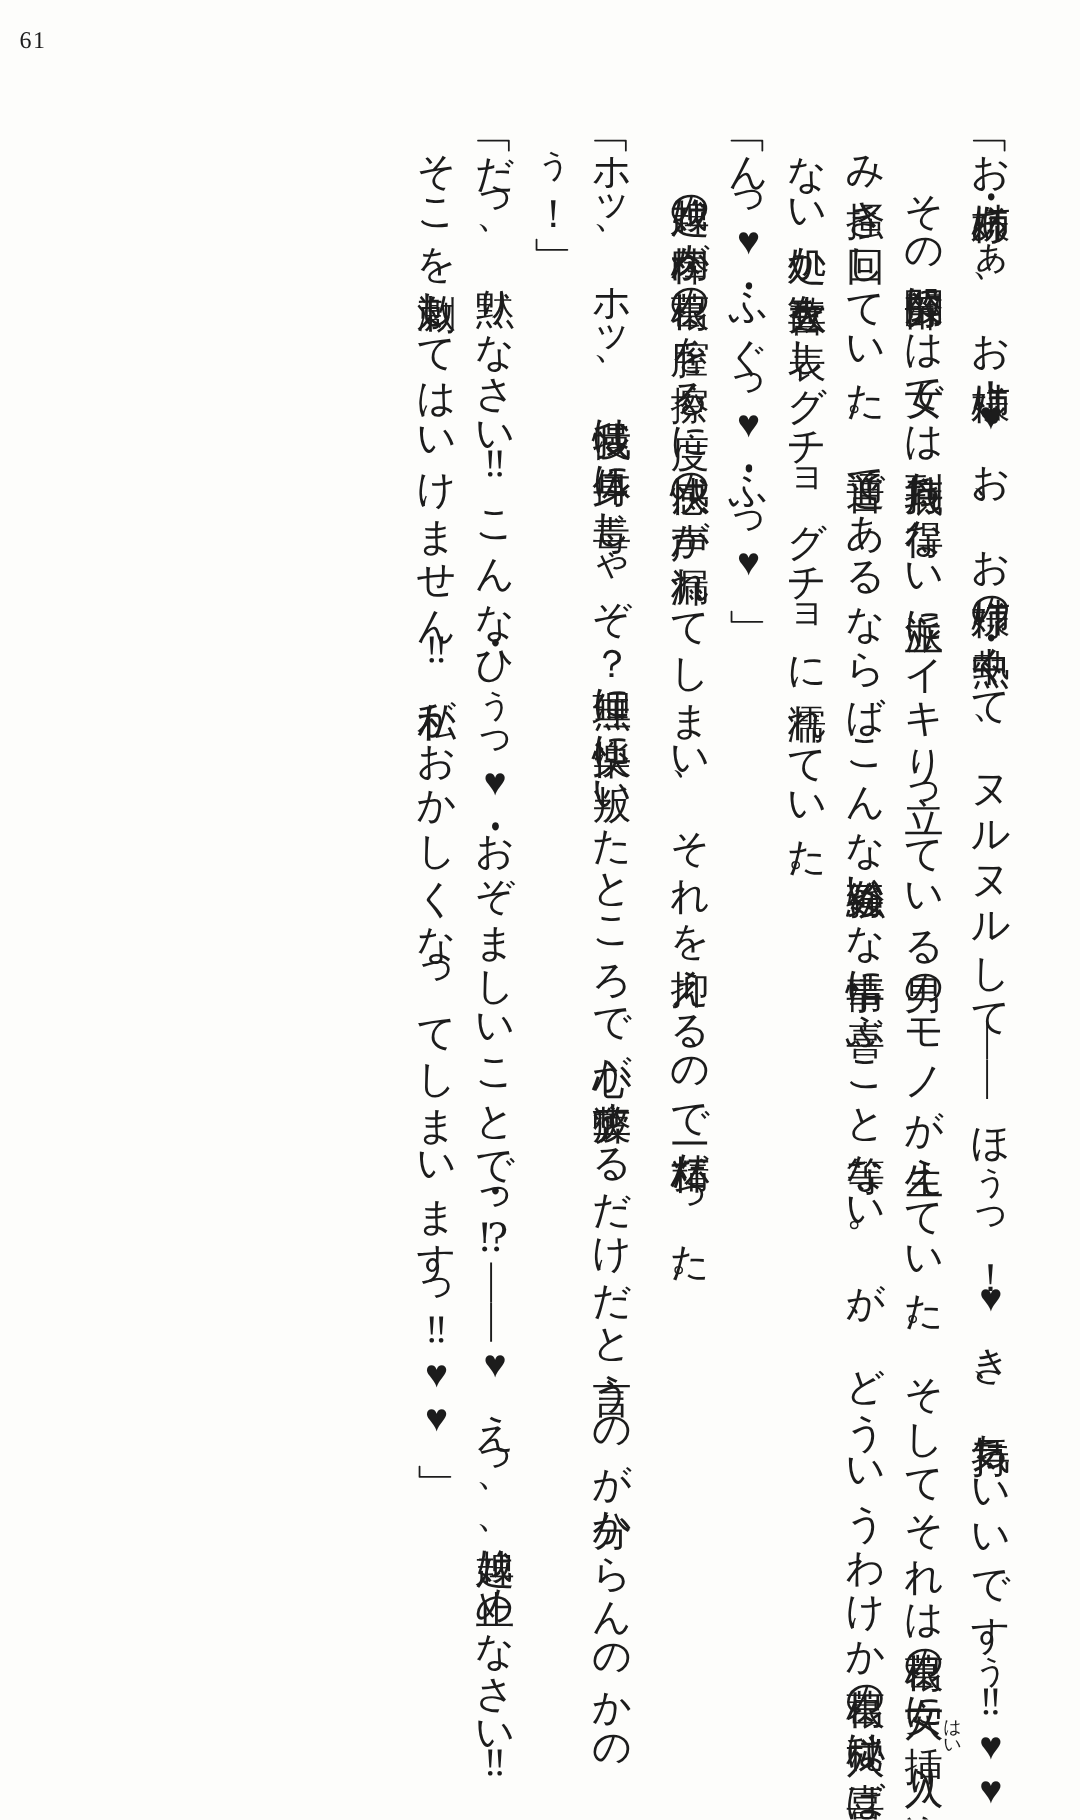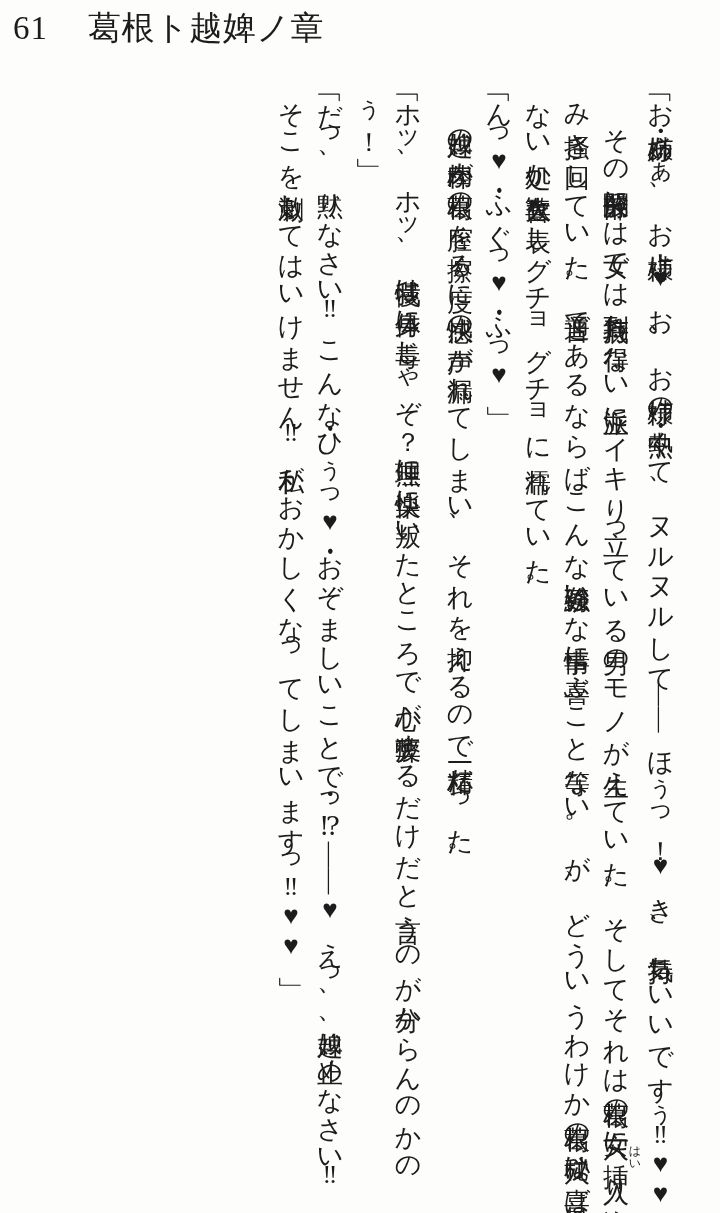--- a/index.html
+++ b/index.html
@@ -14,21 +14,21 @@
     color: #1c1c1c;
     font-family: "Liberation Serif", "DejaVu Serif", serif;
     overflow: hidden;
   }
   .page-header {
     position: absolute;
     top: 13px;
     left: 0;
     width: 720px;
     height: 34px;
-    font-size: 33px;
+    font-size: 16px;
     line-height: 30px;
   }
   .page-number {
     position: absolute;
     left: 13px;
     top: 0;
     letter-spacing: 1px;
   }
   .chapter-title {
     position: absolute;
@@ -65,21 +65,20 @@
     line-height: 1;
   }
 </style>
 </head>
 <body>
 
 <div class="page">
 
   <header class="page-header">
     <span class="page-number">61</span>
-    <span class="chapter-title">葛根ト越婢ノ章</span>
   </header>
 
   <main class="text-body">
     <p>「お姉様・・あぁ、お姉様！♥お、お姉様の中・・熱くて、ヌルヌルして――ほぅっ！♥き、気持ちいいですぅ‼♥♥」</p>
     <p><span>　その股関部分には女では到底持ち得ない立派にイキり立っている男のモノが生えていた。そしてそれは葛根の女穴に</span><ruby><span>挿入</span><rt>はい</rt></ruby><span>り込み掻き回していた。普通であるならばこんな強姦紛いな情事に喜ぶこと等ない。が、どういうわけか葛根の秘穴は喜ばない処か大歓喜を表しグチョグチョに濡れていた。</span></p>
     <p>「んっ♥・・ふぐっ♥・・・ふっ♥」</p>
     <p>　越婢の肉棒が葛根の膣を擦る度に快感の声が漏れてしまい、それを抑えるので精一杯だった。</p>
     <p class="para-gap">「ホッ、ホッ、我慢は身体に毒じゃぞ？無理に快楽に叛いたところで心が疲弊するだけだと言うのが分からんのかのぅ！」</p>
     <p>「だっ、黙りなさい‼こんな・・ひぅっ♥・・・おぞましいことで・・っ⁉――♥えっ、越婢、止めなさい‼そこを刺激してはいけません‼私がおかしくなってしまいますっ‼♥♥」</p>
   </main>

